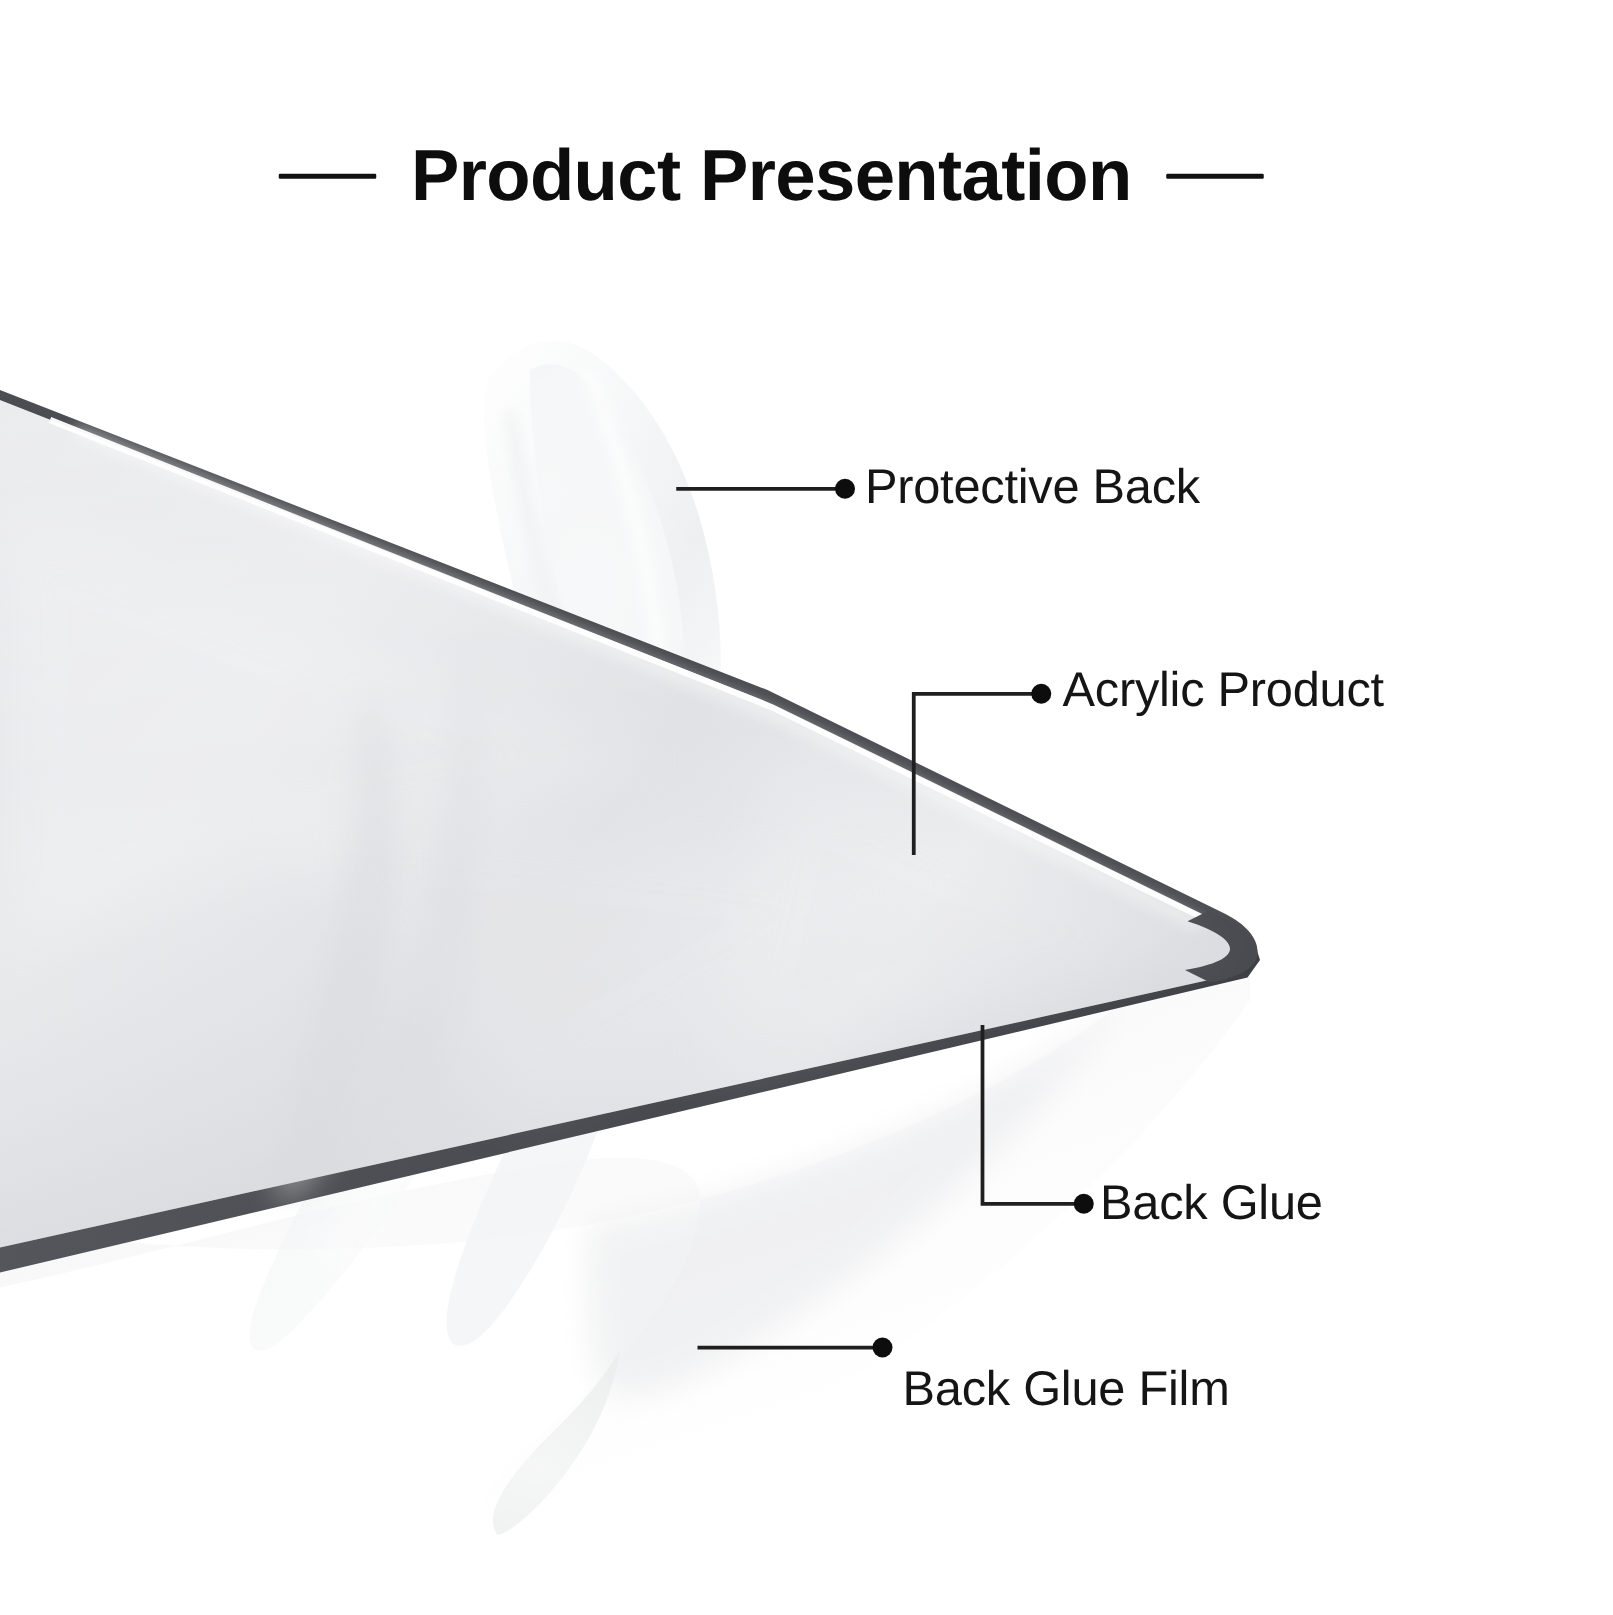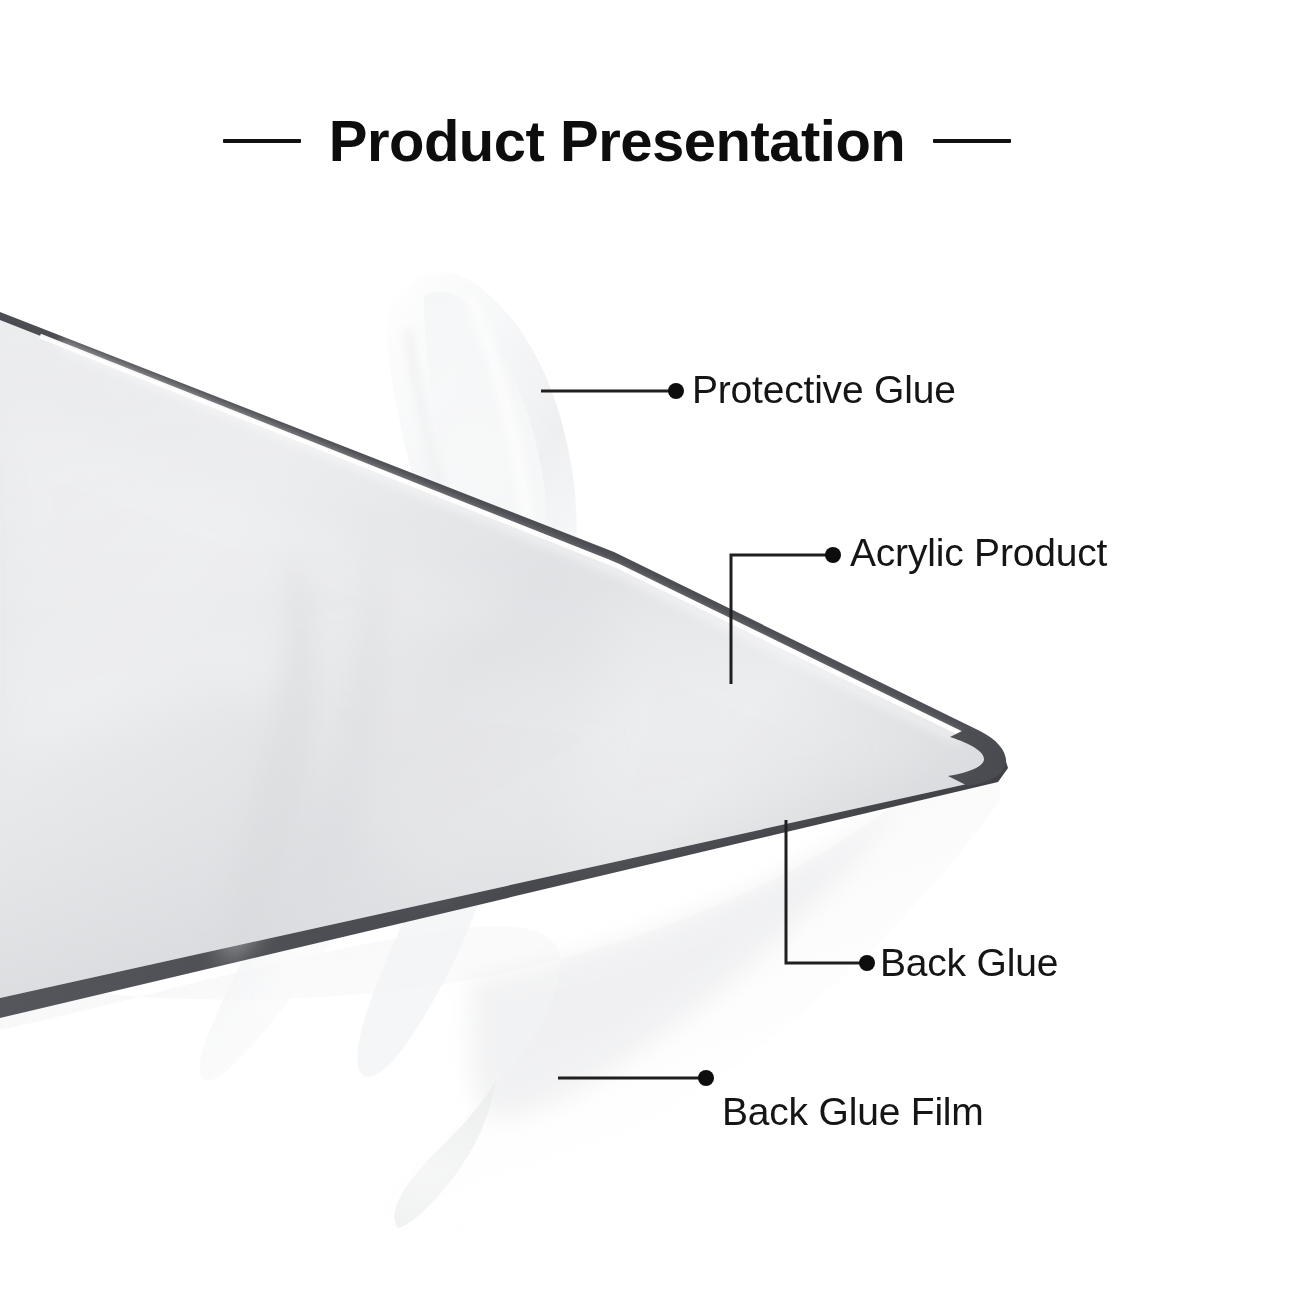--- a/index.html
+++ b/index.html
@@ -272,21 +272,21 @@
       <path d="M 558 1078 L 702 1078"></path>
     </g>
     <g fill="#0d0d0d">
       <circle cx="676" cy="391" r="8"></circle>
       <circle cx="833" cy="555" r="8"></circle>
       <circle cx="867" cy="963" r="8"></circle>
       <circle cx="706" cy="1078" r="8"></circle>
     </g>
   </svg>
 
-  <div class="callout-label" id="label-protective-film">Protective Glue</div>
+  <div class="callout-label" id="label-protective-film">Protective Back</div>
 
   <div class="callout-label" id="label-back-glue">Back Glue</div>
 
   <div class="callout-label" id="label-acrylic-product">Acrylic Product</div>
 
   <div class="callout-label" id="label-back-glue-film">Back Glue Film</div>
 
 </div>
 
 </body></html>

